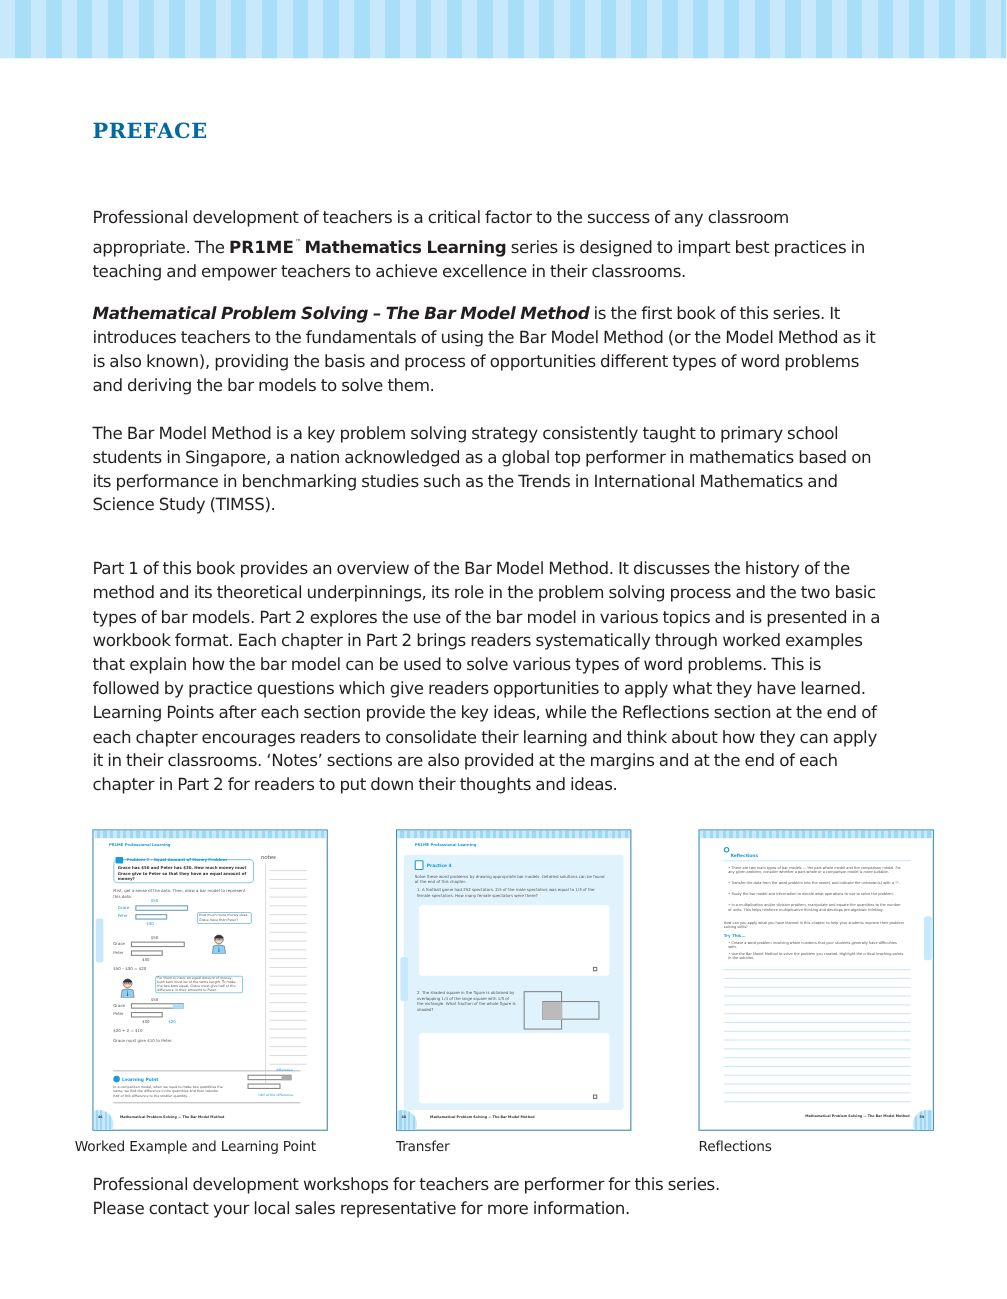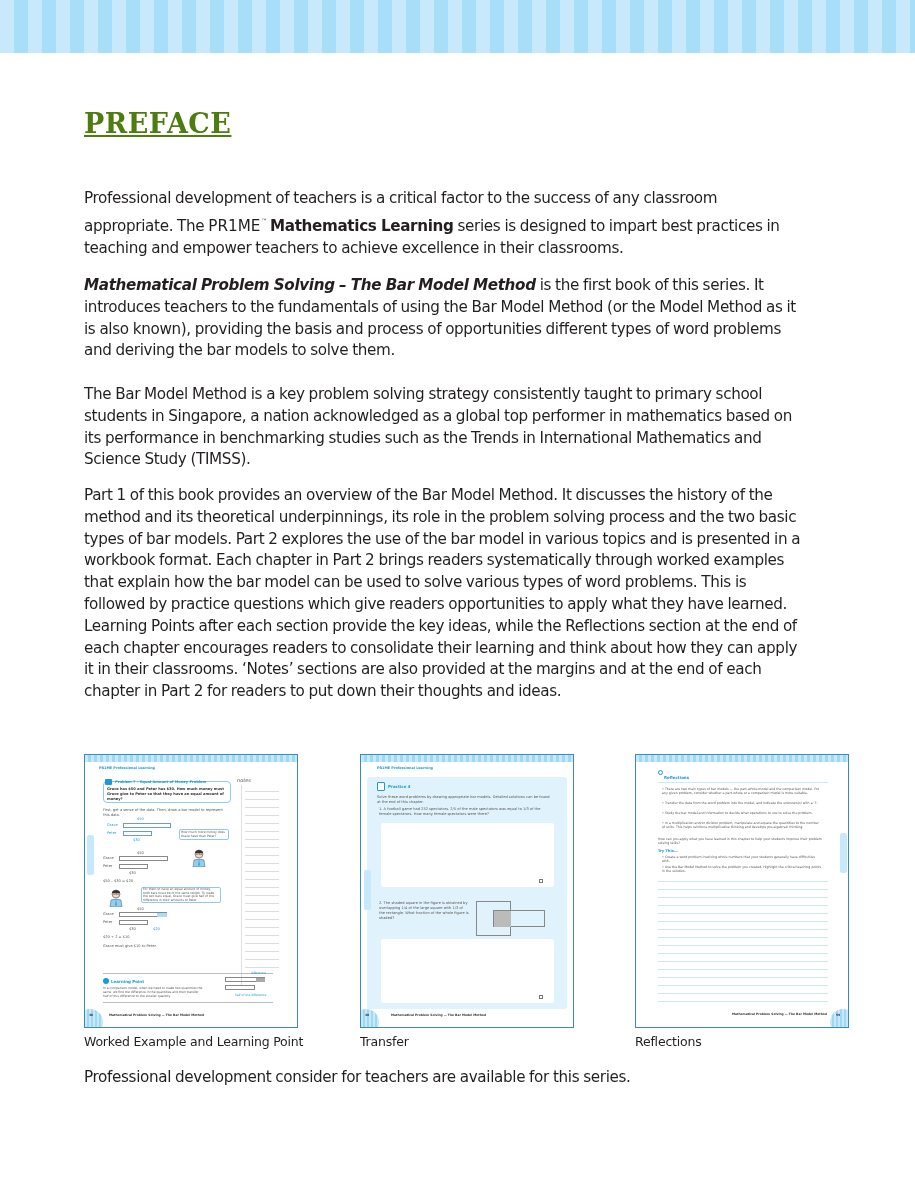--- a/index.html
+++ b/index.html
@@ -7,56 +7,55 @@
   body { position: relative; font-family: "DejaVu Sans", "Liberation Sans", sans-serif; color: #231f20; }
 
   .top-stripes {
     position: absolute; left: 0; top: 0; width: 915px; height: 53px;
     background: repeating-linear-gradient(90deg, #c8e9fb 0px, #c8e9fb 14px, #a9def8 14px, #a9def8 28px);
   }
 
   .title {
     position: absolute; left: 84px; top: 108px;
     font-family: "DejaVu Serif", "Liberation Serif", serif;
-    font-weight: bold; font-size: 27px; letter-spacing: 0.5px;
-    color: #4d7c0f;
-    text-decoration: underline;
+    font-weight: bold; font-size: 19px; letter-spacing: 0.5px;
+    color: #0369a1;
   }
 
   .body-text {
     position: absolute; left: 84px; width: 720px;
     font-size: 15.2px; line-height: 21.8px; color: #231f20;
     letter-spacing: -0.35px; word-spacing: -0.5px;
   }
   .p1 { top: 188px; }
   .p2 { top: 275px; }
   .p3 { top: 384px; }
-  .p4 { top: 485px; }
+  .p4 { top: 507px; }
   .p5 { top: 1067px; }
-  .brand { font-weight: normal; letter-spacing: 0px; font-family: "DejaVu Sans", sans-serif; }
+  .brand { font-weight: bold; letter-spacing: 0px; font-family: "DejaVu Sans", sans-serif; }
   .tm { font-size: 6px; vertical-align: 8px; margin-left: 1px; margin-right: 3px; }
   .bold { font-weight: bold; }
   .bolditalic { font-weight: bold; font-style: italic; }
 
   
   .thumb {
     position: absolute; top: 754px; width: 214px; height: 274px;
     border: 1.5px solid #3d8bb0; background: #fff; overflow: hidden;
   }
   .thumb-1 { left: 84px; }
   .thumb-2 { left: 360px; }
   .thumb-3 { left: 635px; }
   .thumb .stripes {
     position: absolute; left: 0; top: 0; width: 100%; height: 7px;
     background: repeating-linear-gradient(90deg, #c8e9fb 0px, #c8e9fb 3px, #9fd8f5 3px, #9fd8f5 6px);
   }
   .caption {
     position: absolute; top: 1034px; font-size: 12.5px; color: #231f20; letter-spacing: -0.2px;
   }
-  .cap-1 { left: 84px; }
+  .cap-1 { left: 68px; }
   .cap-2 { left: 360px; }
   .cap-3 { left: 635px; }
 
   .mini { position: absolute; font-size: 3.6px; line-height: 5px; color: #555; }
   .mini-b { font-weight: bold; color: #333; }
   .mini-blue { color: #1a9bd7; font-weight: bold; }
   .line-h { position: absolute; height: 1px; background: #cde9f6; }
   .box { position: absolute; border: 0.8px solid #6a9fbd; background: #fff; }
   .gbox { position: absolute; border: 0.8px solid #888; }
   .callout { position: absolute; border: 0.8px solid #8fcbe8; background: #fff; border-radius: 2px; }
@@ -235,13 +234,13 @@
   <div class="line-h" style="left:22px;top:230px;width:170px;"></div>
   <div class="line-h" style="left:22px;top:238px;width:170px;"></div>
   <div class="line-h" style="left:22px;top:246px;width:170px;"></div>
   <div class="mini mini-b" style="left:96px;top:257px;font-size:3px;">Mathematical Problem Solving — The Bar Model Method</div>
   <div class="footer-circle" style="left:194px;top:254px;"></div>
   <div class="mini mini-b" style="left:200px;top:258px;font-size:3px;">59</div>
   <div class="side-tab" style="left:204px;top:78px;"></div>
 </div>
 <div class="caption cap-3">Reflections</div>
 
-<p class="body-text p5"><span>Professional development consider for teachers are available for this series.</span><br></p>
+<p class="body-text p5"><span>Professional development workshops for teachers are performer for this series.</span><br><span>Please contact your local sales representative for more information.</span></p>
 
 </body></html>

